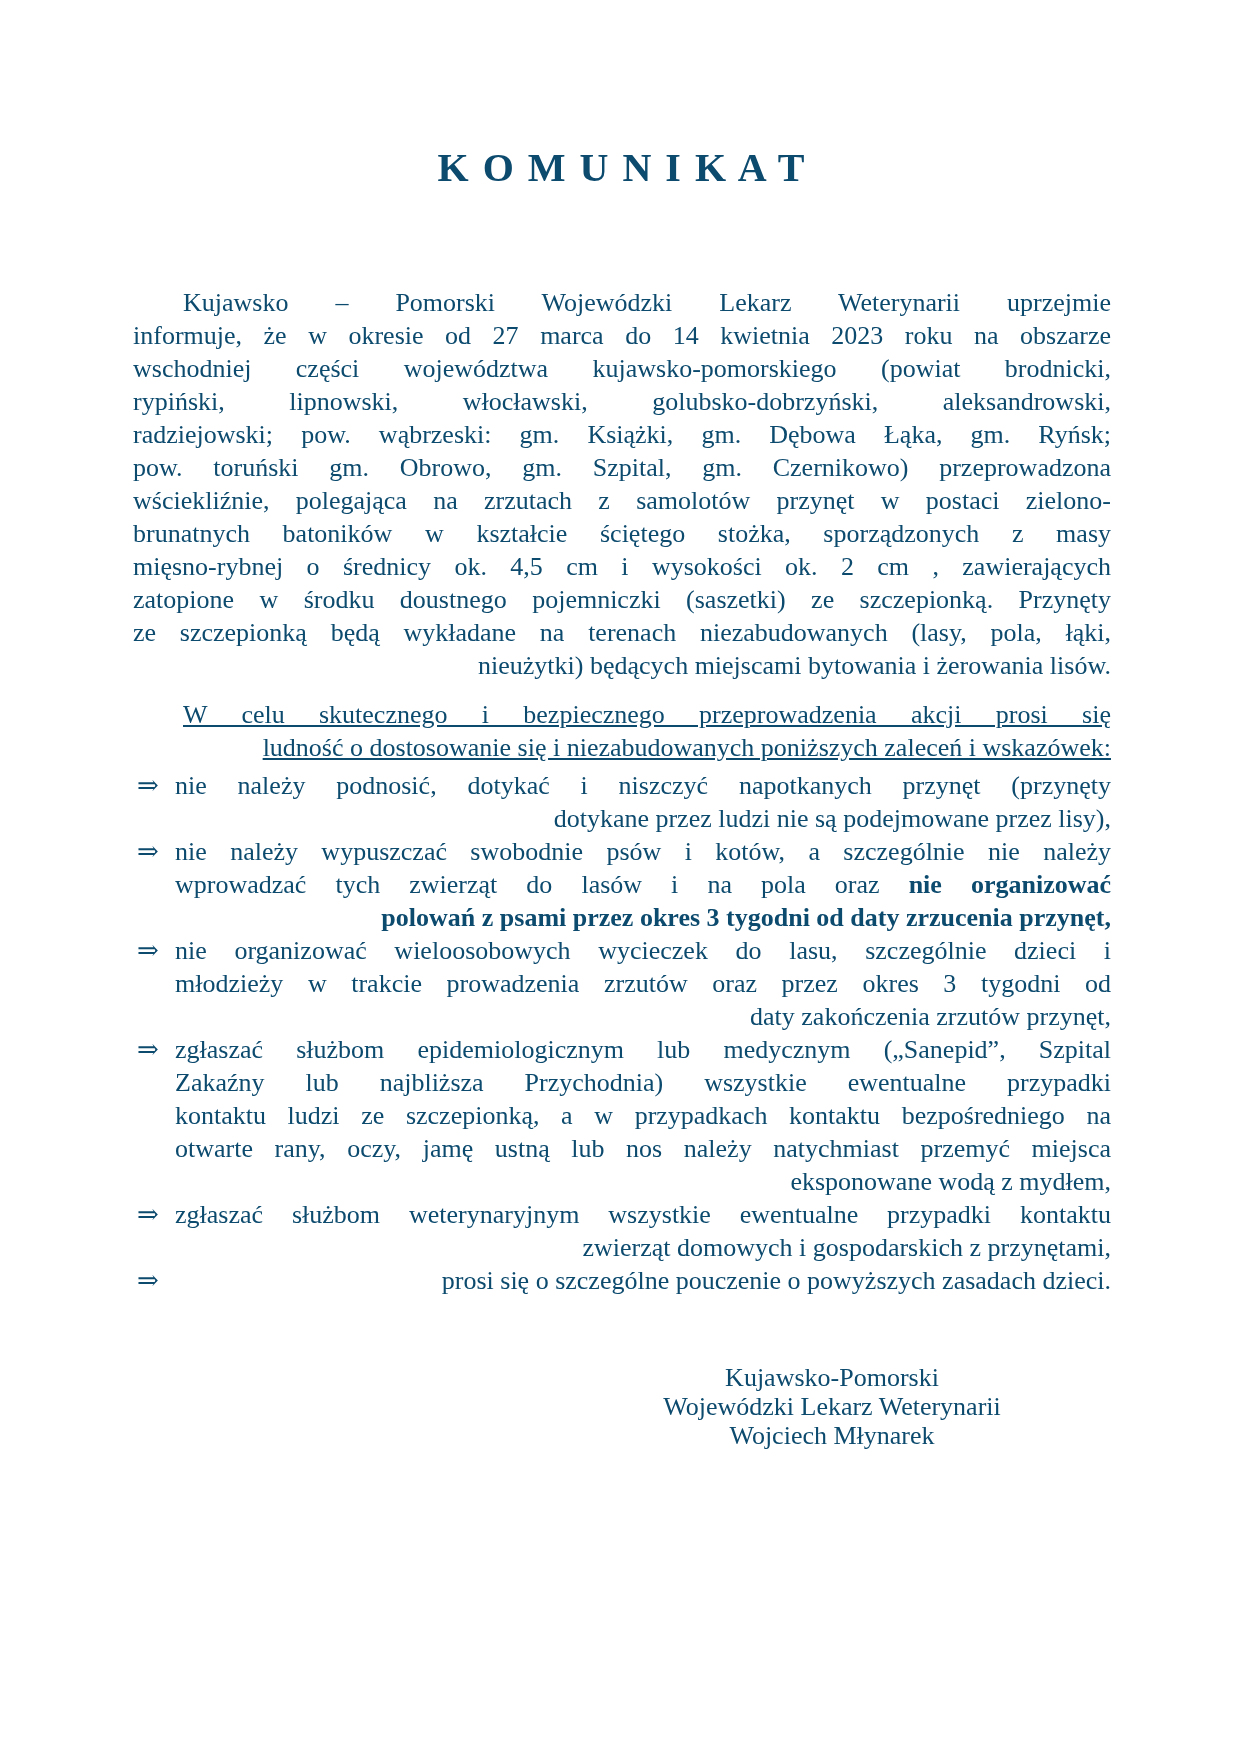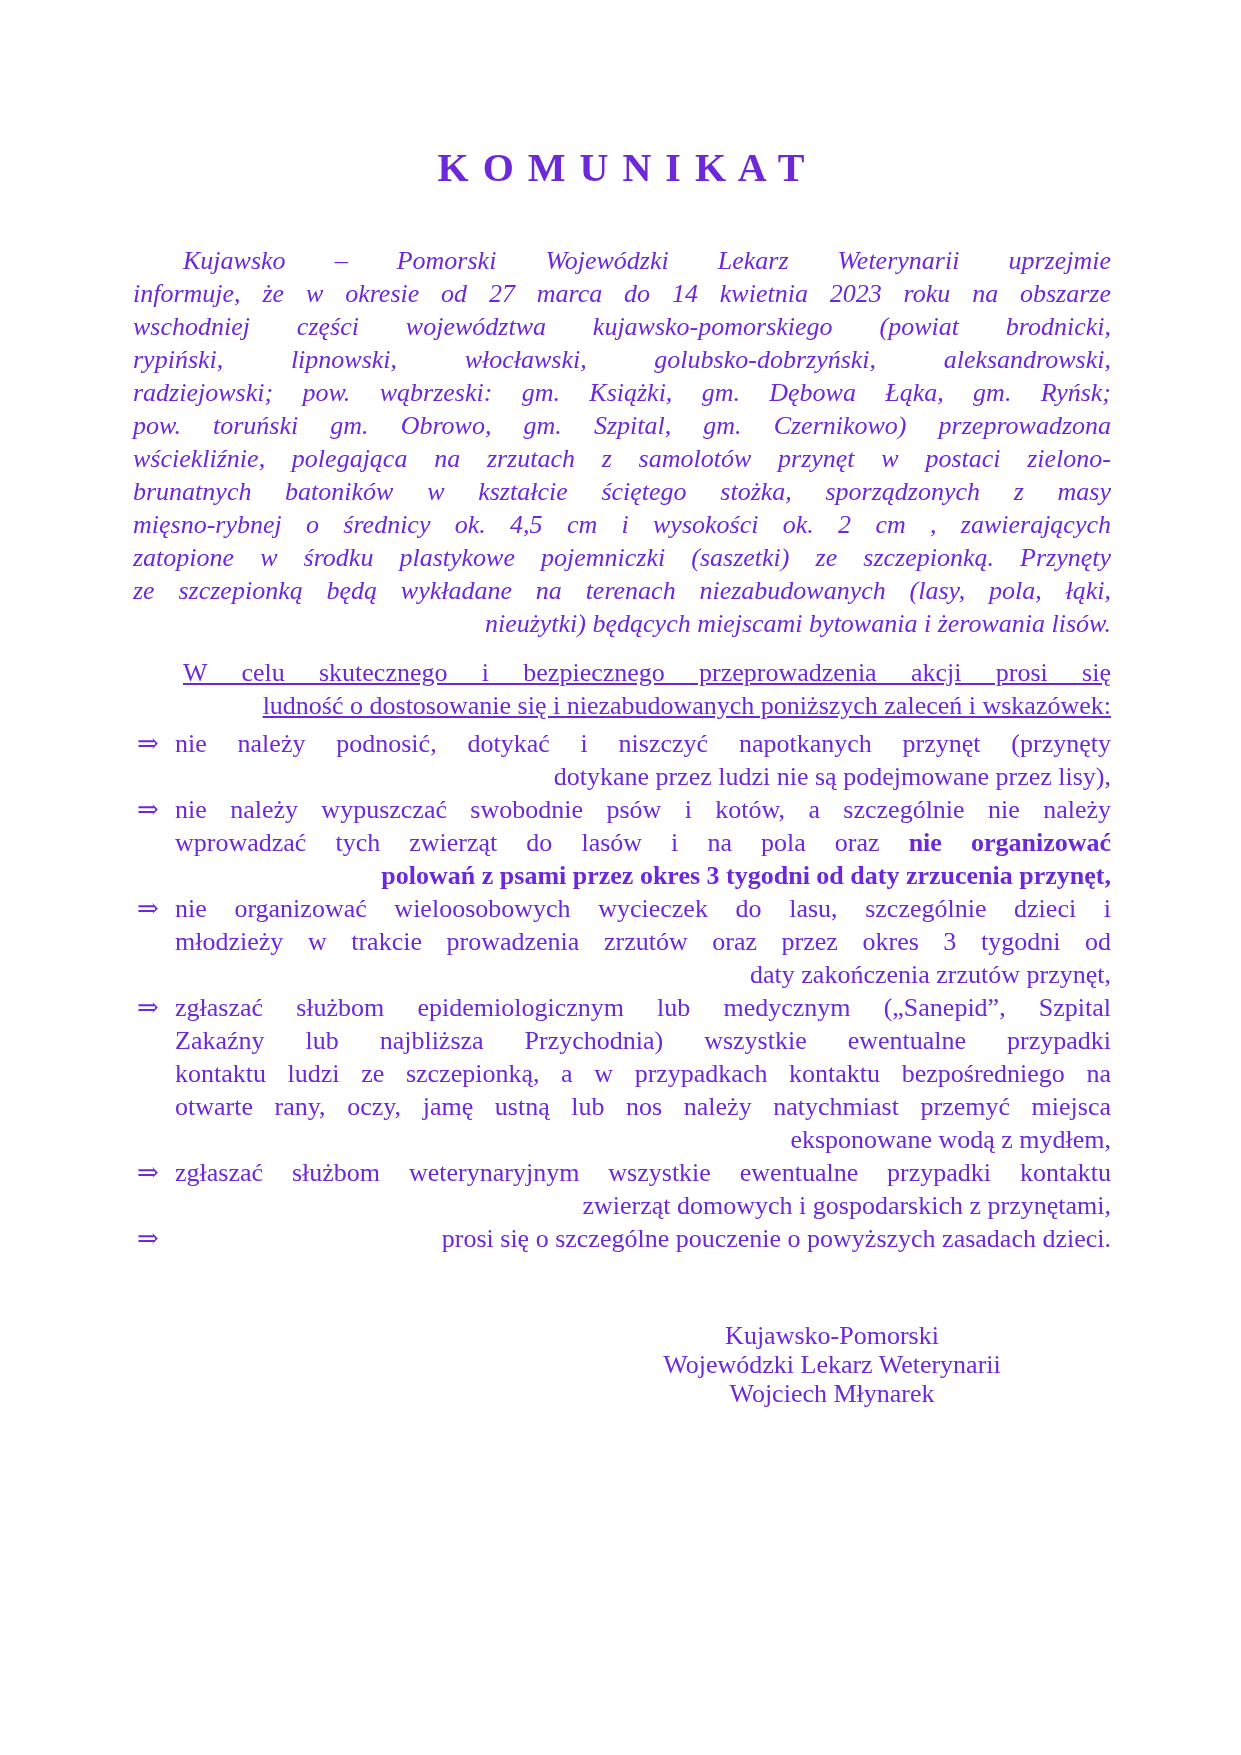--- a/index.html
+++ b/index.html
@@ -6,42 +6,42 @@
     margin: 0;
     padding: 0;
     background: #ffffff;
   }
   .page {
     position: relative;
     width: 1241px;
     height: 1755px;
     margin: 0 auto;
     background: #ffffff;
-    color: #6d28d9;
+    color: #0c4a6e;
     font-family: "Liberation Serif", "DejaVu Serif", serif;
     font-size: 26px;
     line-height: 33px;
     box-sizing: border-box;
     padding: 144px 130px 0 133px;
     overflow: hidden;
   }
   .content {
     width: 978px;
   }
   .title {
     margin: 0;
     font-size: 40px;
     line-height: 48px;
     font-weight: bold;
     letter-spacing: 2px;
     text-align: center;
     white-space: nowrap;
   }
   .para { margin: 0; }
-  #para1 { margin-top: 52px; font-style: italic; }
+  #para1 { margin-top: 94px; }
   #para2 { margin-top: 16px; text-decoration: underline; }
   .line { text-align: right; }
   .line.j { text-align: justify; text-align-last: justify; }
   .line.first-indent { padding-left: 50px; }
   .bullets { margin-top: 5px; }
   .bullet-item { position: relative; }
   .bullet-item .bl { padding-left: 42px; }
   .bullet-item .marker {
     position: absolute;
     left: 4px;
@@ -69,21 +69,21 @@
     <div class="para" id="para1">
         <div class="line j first-indent">Kujawsko – Pomorski Wojewódzki Lekarz Weterynarii uprzejmie</div>
         <div class="line j">informuje, że w okresie od 27 marca do 14 kwietnia  2023 roku na obszarze</div>
         <div class="line j">wschodniej części województwa kujawsko-pomorskiego (powiat brodnicki,</div>
         <div class="line j">rypiński, lipnowski, włocławski, golubsko-dobrzyński, aleksandrowski,</div>
         <div class="line j">radziejowski; pow. wąbrzeski: gm. Książki, gm. Dębowa Łąka, gm. Ryńsk;</div>
         <div class="line j">pow. toruński gm. Obrowo, gm. Szpital, gm. Czernikowo) przeprowadzona</div>
         <div class="line j">wściekliźnie, polegająca na zrzutach z samolotów przynęt w postaci zielono-</div>
         <div class="line j">brunatnych batoników w kształcie ściętego stożka, sporządzonych z masy</div>
         <div class="line j">mięsno-rybnej o średnicy ok. 4,5 cm i wysokości ok. 2 cm , zawierających</div>
-        <div class="line j">zatopione w środku plastykowe pojemniczki (saszetki) ze szczepionką. Przynęty</div>
+        <div class="line j">zatopione w środku doustnego pojemniczki (saszetki) ze szczepionką. Przynęty</div>
         <div class="line j">ze szczepionką będą wykładane na terenach niezabudowanych (lasy, pola, łąki,</div>
         <div class="line">nieużytki) będących miejscami bytowania i żerowania lisów.</div>
       </div>
     <div class="para" id="para2">
         <div class="line j first-indent">W celu skutecznego i bezpiecznego przeprowadzenia akcji prosi się</div>
         <div class="line">ludność o dostosowanie się i niezabudowanych poniższych zaleceń i wskazówek:</div>
       </div>
     <div class="bullets" id="bullets">
         <div class="bullet-item">
           <div class="line bl j">nie należy podnosić, dotykać i niszczyć napotkanych przynęt (przynęty</div>

